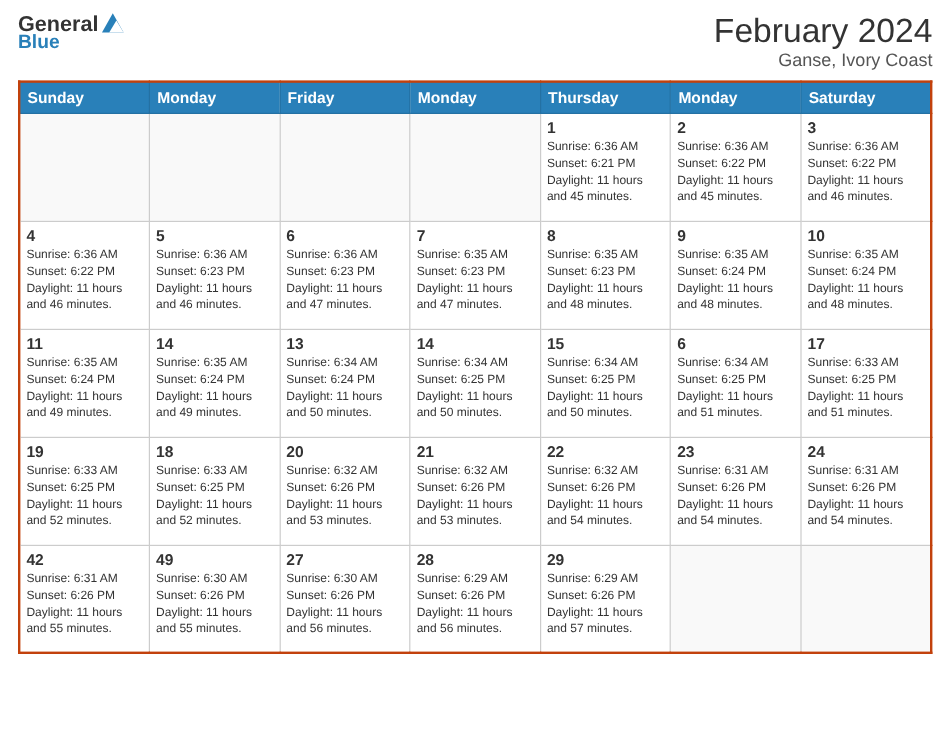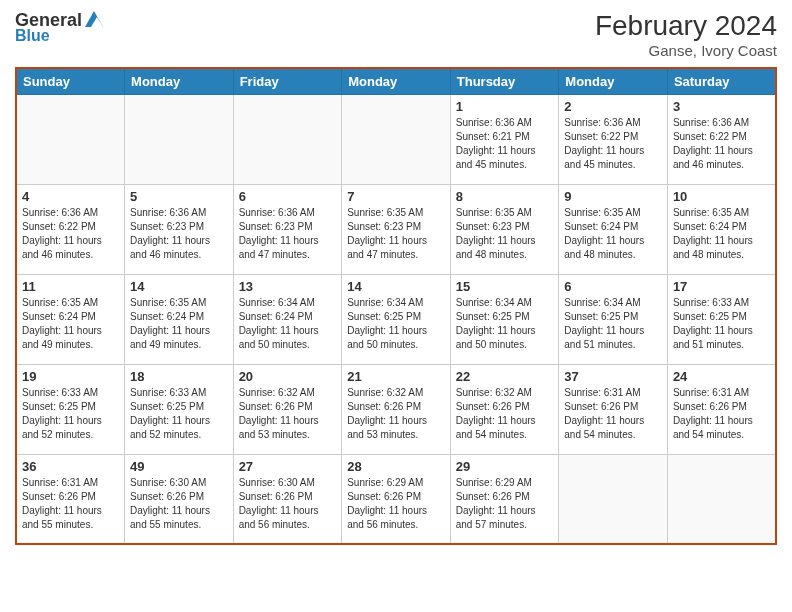--- a/index.html
+++ b/index.html
@@ -250,35 +250,35 @@
 Sunset: 6:26 PM
 Daylight: 11 hours and 53 minutes.</div>
           </td>
           <td>
             <span class="day-num">22</span>
             <div class="day-info" style="white-space: pre-line;">Sunrise: 6:32 AM
 Sunset: 6:26 PM
 Daylight: 11 hours and 54 minutes.</div>
           </td>
           <td>
-            <span class="day-num">37</span>
+            <span class="day-num">23</span>
             <div class="day-info" style="white-space: pre-line;">Sunrise: 6:31 AM
 Sunset: 6:26 PM
 Daylight: 11 hours and 54 minutes.</div>
           </td>
           <td>
             <span class="day-num">24</span>
             <div class="day-info" style="white-space: pre-line;">Sunrise: 6:31 AM
 Sunset: 6:26 PM
 Daylight: 11 hours and 54 minutes.</div>
           </td>
         </tr>
         <tr>
           <td>
-            <span class="day-num">36</span>
+            <span class="day-num">42</span>
             <div class="day-info" style="white-space: pre-line;">Sunrise: 6:31 AM
 Sunset: 6:26 PM
 Daylight: 11 hours and 55 minutes.</div>
           </td>
           <td>
             <span class="day-num">49</span>
             <div class="day-info" style="white-space: pre-line;">Sunrise: 6:30 AM
 Sunset: 6:26 PM
 Daylight: 11 hours and 55 minutes.</div>
           </td>

